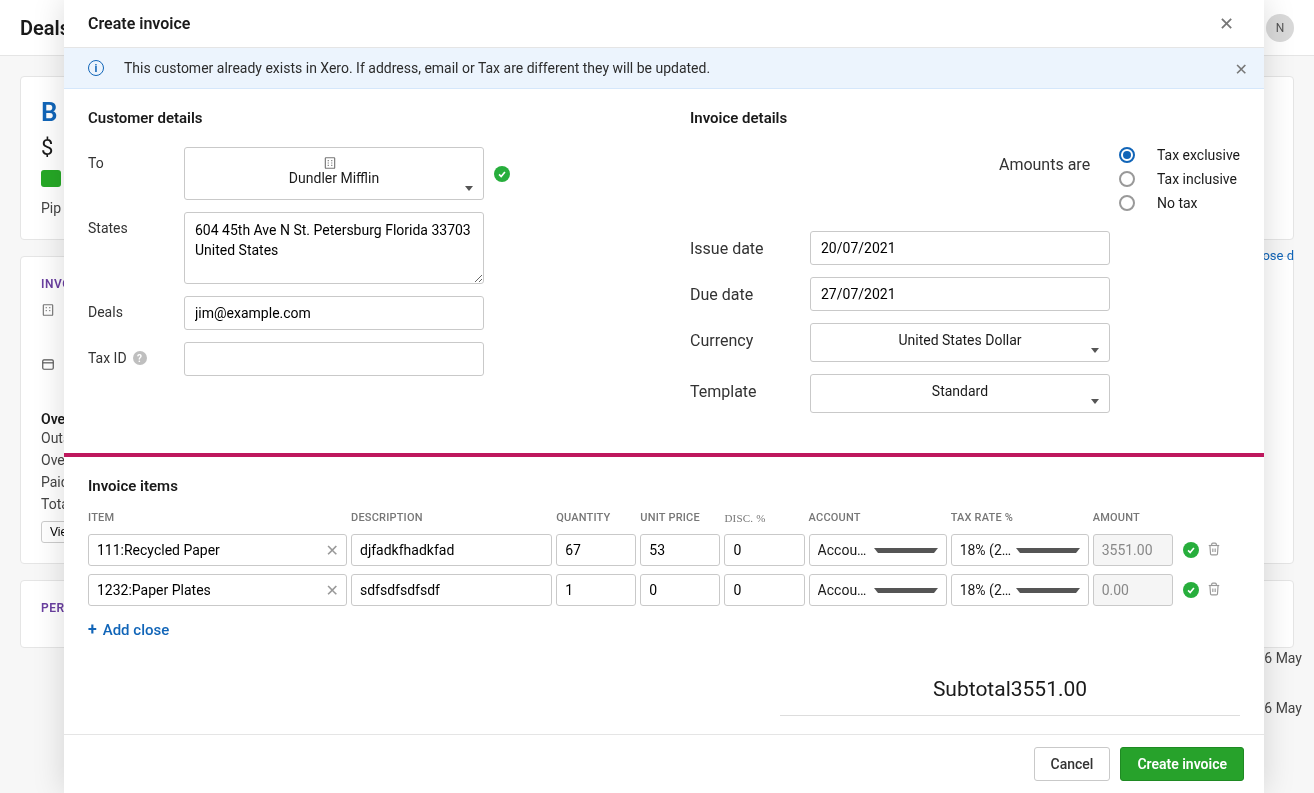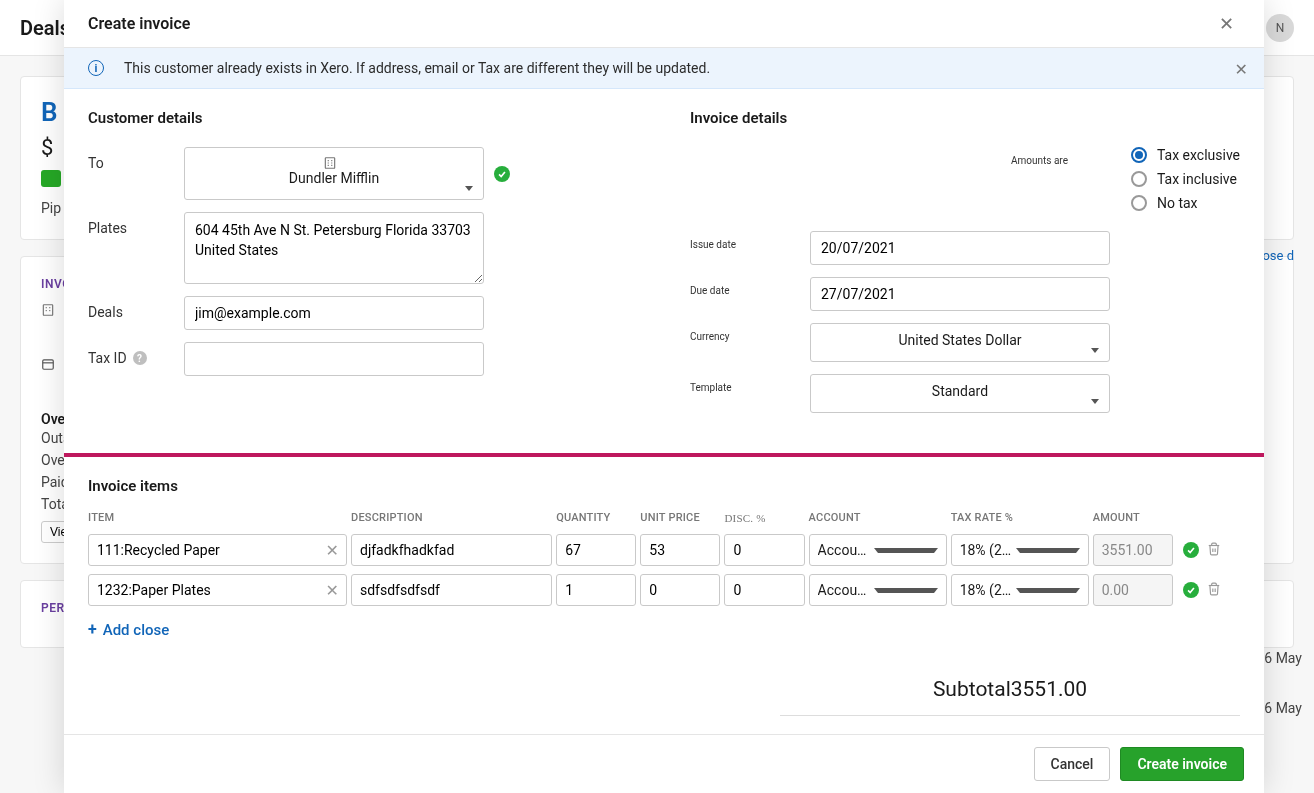--- a/index.html
+++ b/index.html
@@ -34,40 +34,40 @@
 
 .modal-body { padding: 20px 24px; overflow-y: auto; flex: 1;}
 .two-col { display: flex; gap: 0; }
 .col { flex: 1; }
 .col-left { padding-right: 40px; }
 .col-right { padding-left: 12px; }
 .sec-heading { font-size: 15px; font-weight: 600; margin-bottom: 20px; }
 
 .form-row { display: flex; align-items: flex-start; margin-bottom: 12px; justify-content: flex-end; }
 .form-label { width: 96px; font-size: 14px; color: #333; padding-top: 8px; display:flex; align-items:center; gap:4px;}
-.form-label-r { width: 100px; font-size: 10px; color: #333; padding-top: 8px; text-align:left;}
+.form-label-r { width: 100px; font-size: 16px; color: #333; padding-top: 8px; text-align:left;}
 .form-control-wrap { flex: 1; display:flex; align-items:center; gap:10px;}
 
 .input, .select, .textarea { width: 100%; border: 1px solid #c9c9c9; border-radius: 3px; padding: 8px 10px; font-size: 14px; font-family: inherit; background:#fff;}
 .input-sm { padding:7px 8px;}
 .textarea { resize: both; min-height: 72px; line-height:1.4;}
 
 .select-like { position: relative; display: flex; align-items: center; border: 1px solid #c9c9c9; border-radius: 3px; padding: 8px 10px; background: #fff; cursor:pointer;}
 .select-like .caret { margin-left: auto; }
 .building-icon { width:14px; height:14px; margin-right:8px; color:#777; flex-shrink:0;}
 
 .caret { width: 0; height: 0; border-left: 4.5px solid transparent; border-right: 4.5px solid transparent; border-top: 5px solid #555; display:inline-block;}
 
 .check-circle { width: 16px; height: 16px; border-radius: 50%; background: #27ae3c; color: #fff; display:flex; align-items:center; justify-content:center; flex-shrink:0;}
 .check-circle svg { width:10px; height:10px;}
 
 .help-circle { width: 14px; height: 14px; border-radius: 50%; background: #bfbfbf; color: #fff; display:inline-flex; align-items:center; justify-content:center; font-size:10px; font-weight:bold; margin-left:2px;}
 
 .radio-group { padding-top: 0px;}
-.radio-row { display:flex; align-items:center; gap:10px; margin-bottom:8px; cursor:pointer;}
+.radio-row { display:flex; align-items:center; gap:22px; margin-bottom:8px; cursor:pointer;}
 .radio-dot { width:16px; height:16px; border:2px solid #999; border-radius:50%; display:flex; align-items:center; justify-content:center; flex-shrink:0;}
 .radio-dot.checked { border-color:#1165b8;}
 .radio-dot.checked::after { content:''; width:8px; height:8px; background:#1165b8; border-radius:50%;}
 
 
 .items-section { margin-top: 28px; border-top:4px solid #be185d; padding-top:20px; margin-left:-24px; margin-right:-24px; padding-left:24px; padding-right:24px;}
 .items-heading { font-size: 15px; font-weight: 600; margin-bottom: 10px; }
 .items-table { width: 100%; border-collapse: separate; border-spacing: 0;}
 .items-table th { text-align:left; font-size:11px; font-weight:500; color:#777; letter-spacing:0.2px; padding: 6px 4px 6px 0;}
 .items-table td { padding: 4px 4px 4px 0; vertical-align:middle;}
@@ -194,21 +194,21 @@
             </div>
             <span class="check-circle">
               <svg viewBox="0 0 24 24" fill="none" stroke="#fff" stroke-width="4">
                   <polyline points="5,13 10,18 19,7"></polyline>
                 </svg>
             </span>
           </div>
         </div>
 
         <div class="form-row">
-          <div class="form-label">Plates</div>
+          <div class="form-label">States</div>
           <div class="form-control-wrap">
             <textarea class="textarea w300" style="">604 45th Ave N St. Petersburg Florida 33703 United States</textarea>
           </div>
         </div>
 
         <div class="form-row">
           <div class="form-label">Deals</div>
           <div class="form-control-wrap">
             <input class="input w300" value="jim@example.com" style="">
           </div>

